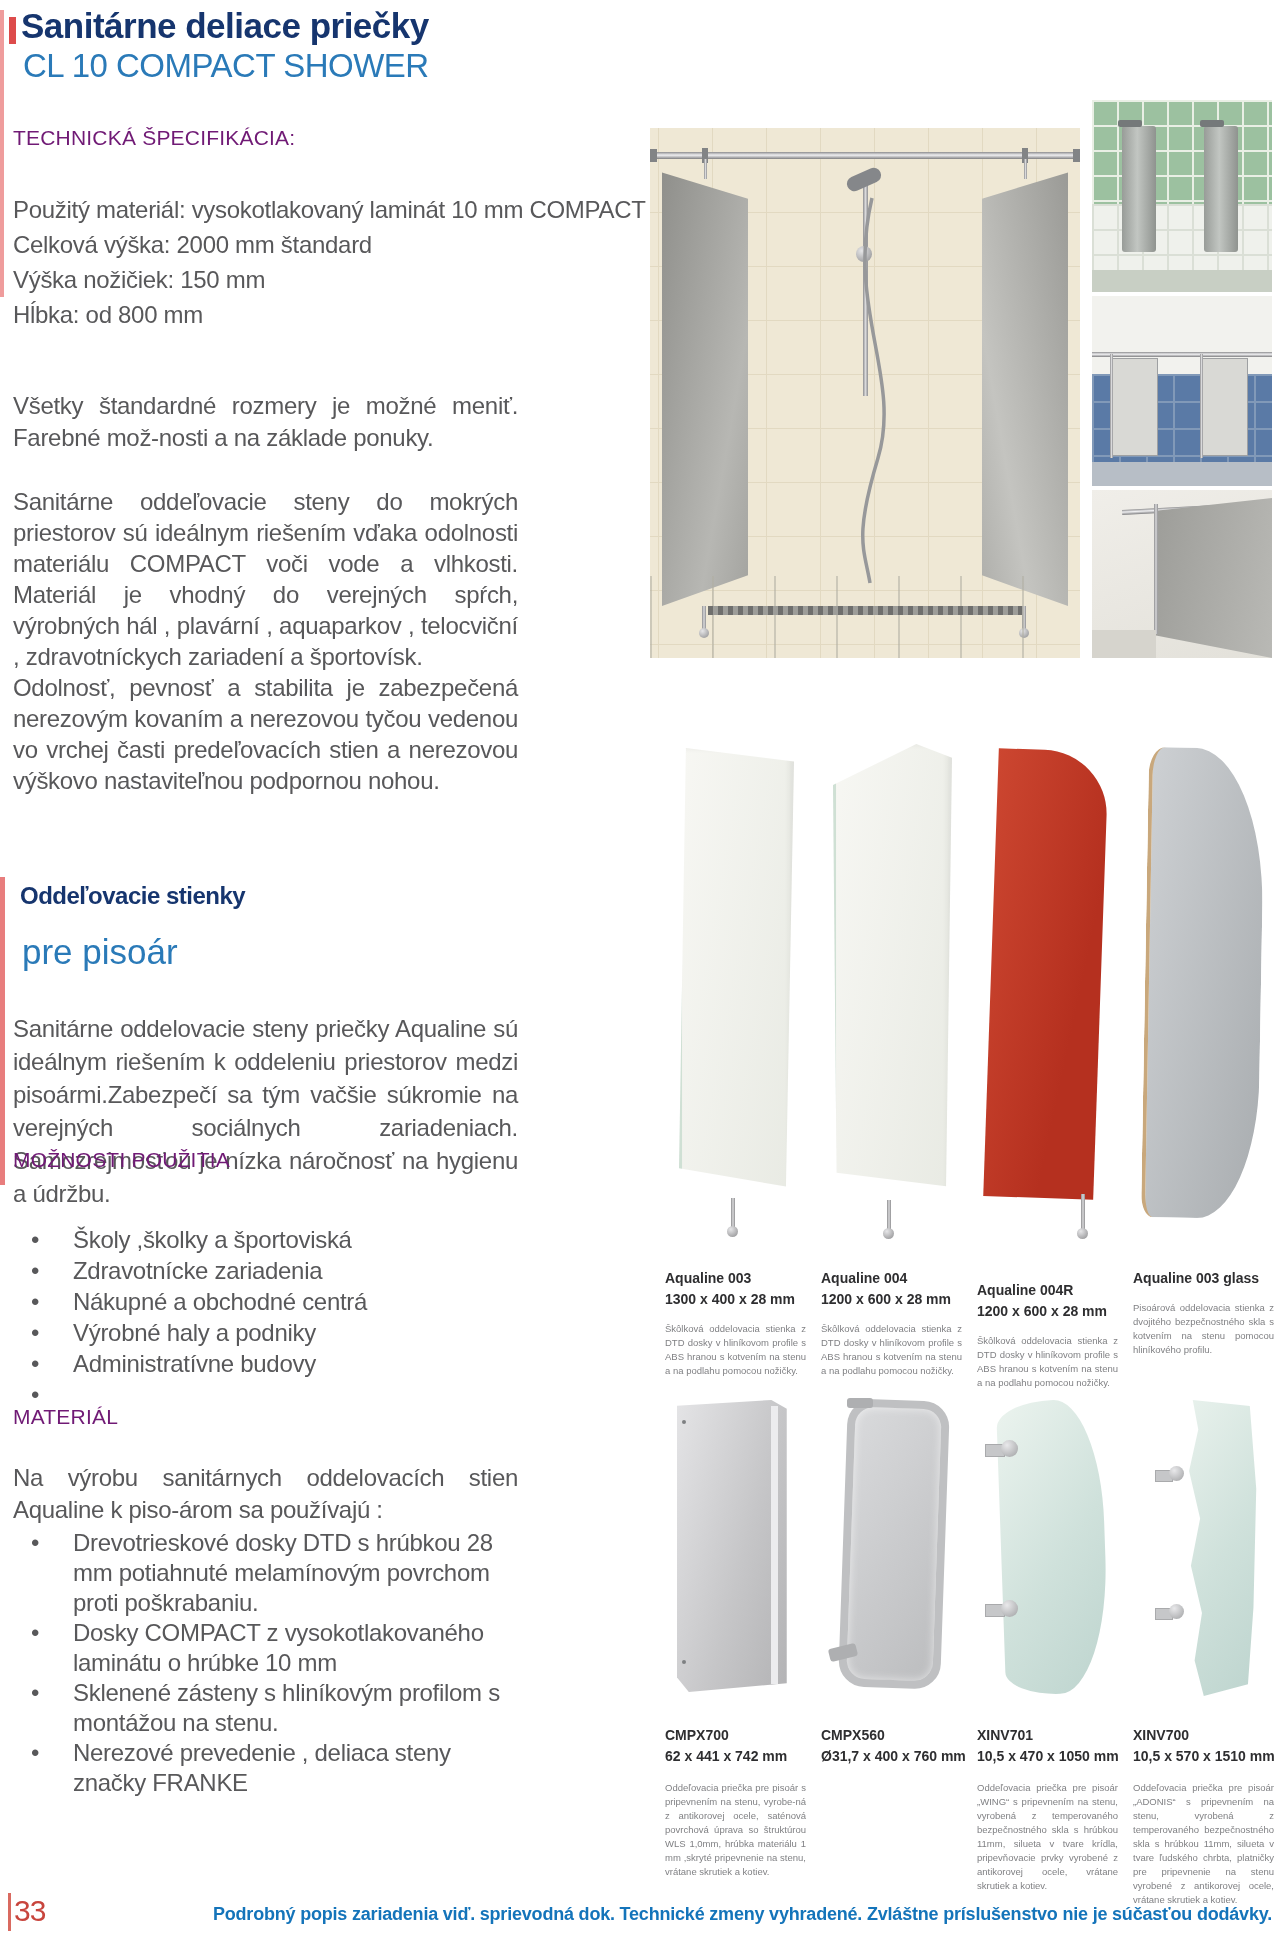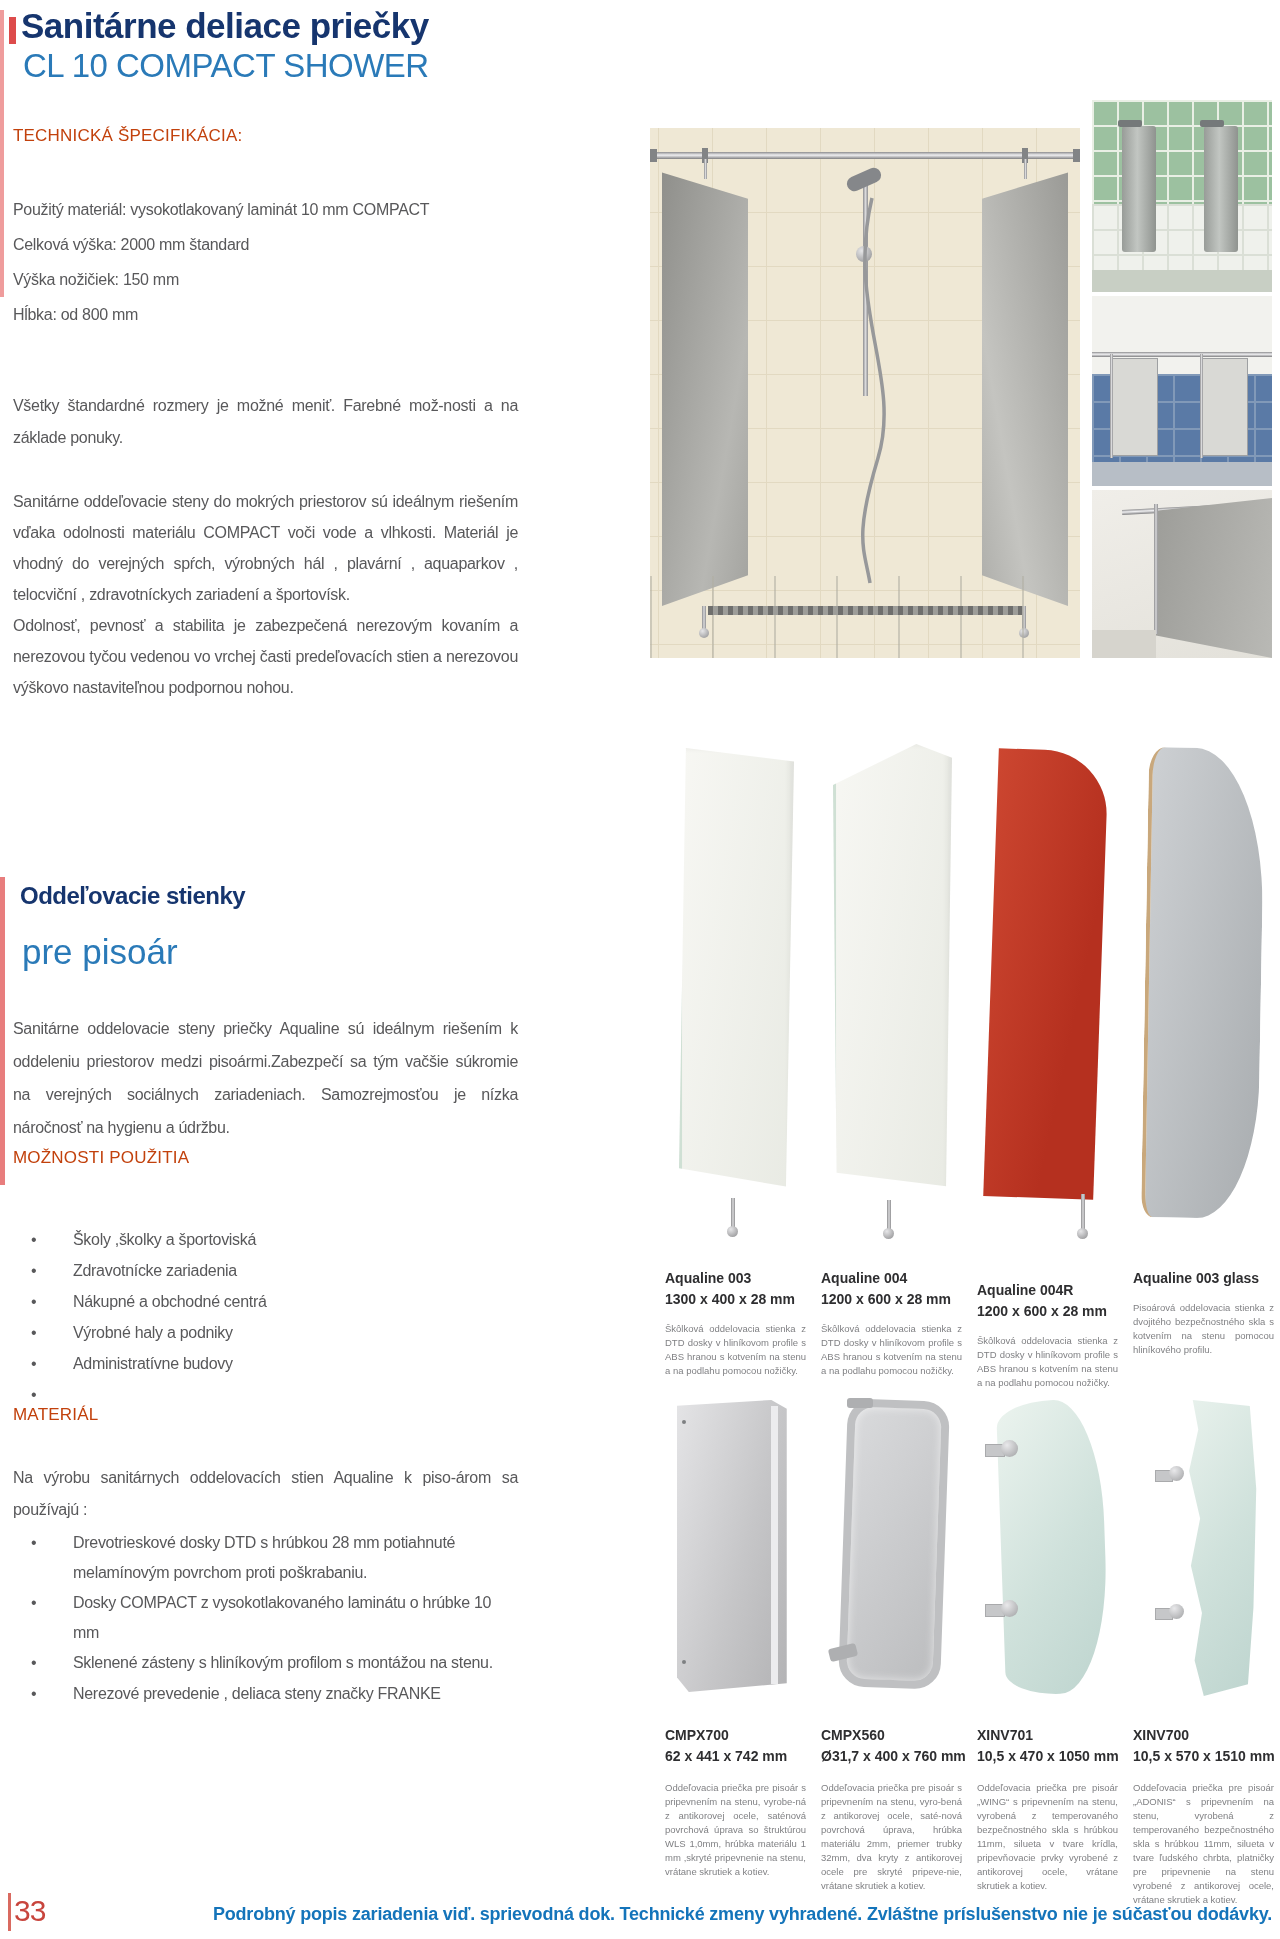--- a/index.html
+++ b/index.html
@@ -10,24 +10,24 @@
   }
   .abs{position:absolute;}
 
   
   .red-edge{background:#ef9c9c;width:4px;left:0;}
   .red-dash{background:#dd4b4b;}
   .h-title{color:#16356e;font-weight:bold;font-size:35px;letter-spacing:-0.5px;white-space:nowrap;}
   .h-sub{color:#2a7ab8;font-weight:normal;font-size:33px;letter-spacing:-0.5px;white-space:nowrap;}
   .h2-title{color:#16356e;font-weight:bold;font-size:24px;letter-spacing:-0.5px;white-space:nowrap;}
   .h2-sub{color:#2a7ab8;font-size:35px;white-space:nowrap;}
-  .mini-head{color:#c2410c;font-size:17px;letter-spacing:0.2px;white-space:nowrap;}
-
-  
-  .body-txt{color:#58585a;font-size:16px;letter-spacing:-0.3px;}
+  .mini-head{color:#701a75;font-size:21px;letter-spacing:0.2px;white-space:nowrap;}
+
+  
+  .body-txt{color:#58585a;font-size:24px;letter-spacing:-0.3px;}
   .spec-lines div{line-height:35px;white-space:nowrap;}
   .jpara{width:505px;text-align:justify;line-height:31px;}
   .jpara p{margin:0;}
   .intro2{width:505px;text-align:justify;line-height:33px;}
   .blist{width:505px;}
   .blist .bi{position:relative;padding-left:60px;line-height:31px;min-height:31px;}
   .blist2 .bi{line-height:30px;}
   .blist .bi::before{content:"\2022";position:absolute;left:18px;color:#58585a;}
   .bi span{display:inline-block;max-width:445px;vertical-align:top;}
 
@@ -268,21 +268,20 @@
 </div>
 
 <div class="abs" style="left:665px;top:1725px;">
   <div class="prod-name">CMPX700</div>
   <div class="prod-name">62 x 441 x 742 mm</div>
   <div class="prod-desc" style="margin-top:14px;">Oddeľovacia priečka pre pisoár s pripevnením na stenu, vyrobe-ná z antikorovej ocele, saténová povrchová úprava so štruktúrou WLS 1,0mm, hrúbka materiálu 1 mm ,skryté pripevnenie na stenu, vrátane skrutiek a kotiev.</div>
 </div>
 <div class="abs" style="left:821px;top:1725px;">
   <div class="prod-name">CMPX560</div>
   <div class="prod-name">Ø31,7 x 400 x 760 mm</div>
-  <div class="prod-desc" style="margin-top:14px;">Oddeľovacia priečka pre pisoár s pripevnením na stenu, vyro-bená z antikorovej ocele, saté-nová povrchová úprava, hrúbka materiálu 2mm, priemer trubky 32mm, dva kryty z antikorovej ocele pre skryté pripeve-nie, vrátane skrutiek a kotiev.</div>
 </div>
 <div class="abs" style="left:977px;top:1725px;">
   <div class="prod-name">XINV701</div>
   <div class="prod-name">10,5 x 470 x 1050 mm</div>
   <div class="prod-desc" style="margin-top:14px;">Oddeľovacia priečka pre pisoár „WING“ s pripevnením na stenu, vyrobená z temperovaného bezpečnostného skla s hrúbkou 11mm, silueta v tvare krídla, pripevňovacie prvky vyrobené z antikorovej ocele, vrátane skrutiek a kotiev.</div>
 </div>
 <div class="abs" style="left:1133px;top:1725px;">
   <div class="prod-name">XINV700</div>
   <div class="prod-name">10,5 x 570 x 1510 mm</div>
   <div class="prod-desc" style="margin-top:14px;">Oddeľovacia priečka pre pisoár „ADONIS“ s pripevnením na stenu, vyrobená z temperovaného bezpečnostného skla s hrúbkou 11mm, silueta v tvare ľudského chrbta, platničky pre pripevnenie na stenu vyrobené z antikorovej ocele, vrátane skrutiek a kotiev.</div>

